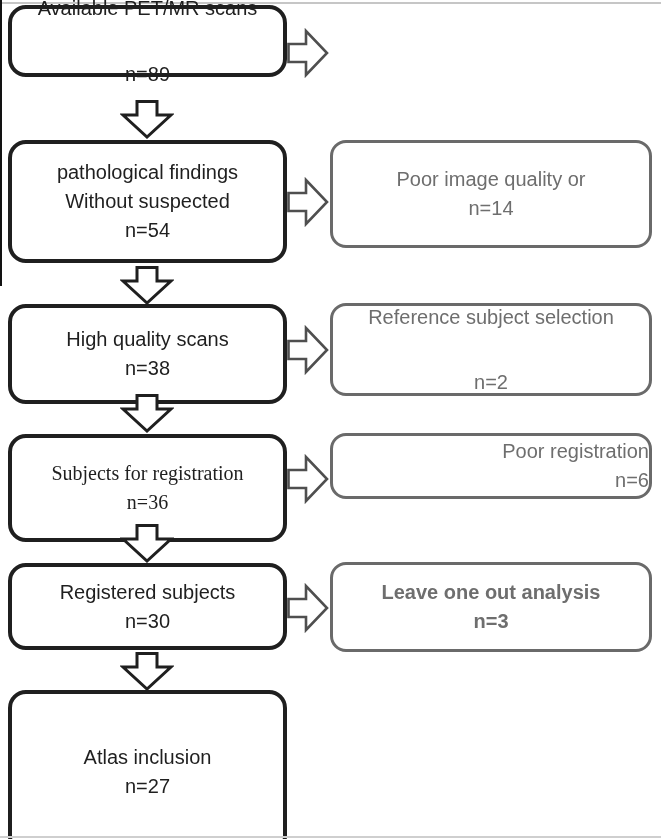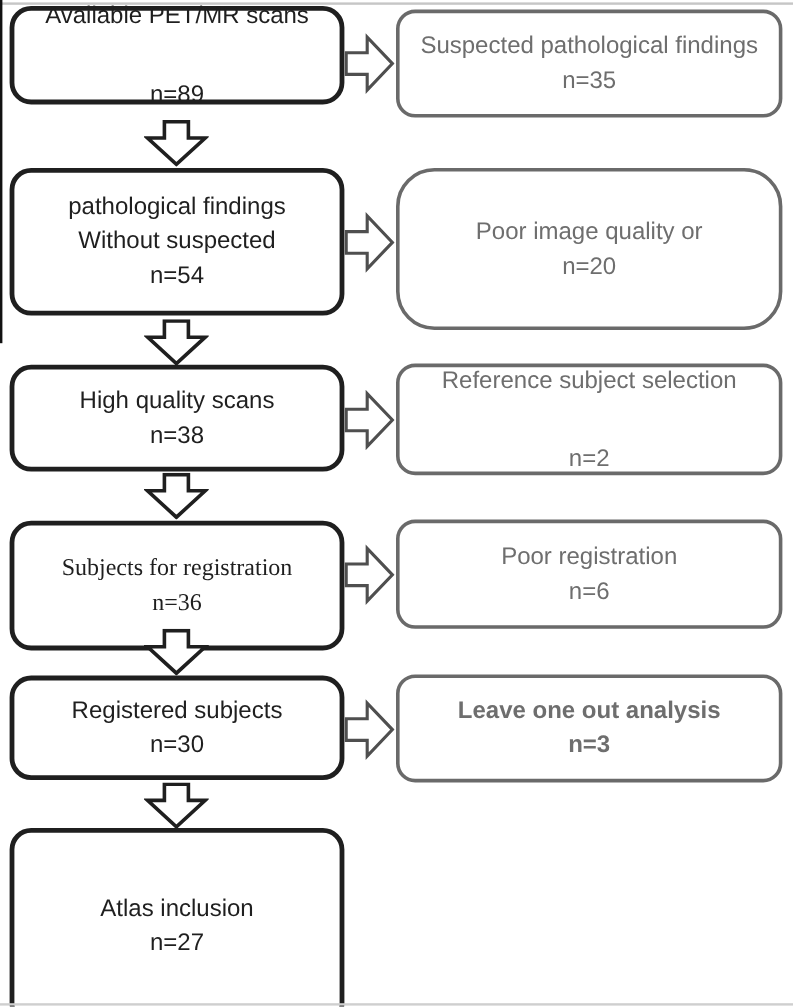--- a/index.html
+++ b/index.html
@@ -57,67 +57,63 @@
   .line { white-space: nowrap; }
 </style>
 </head>
 <body>
 
 <div class="canvas">
 
   <div class="hairline-top"></div>
   <div class="edge-artifact"></div>
 
-  <div class="box main-box" style="top:5px; height:82px;gap:37px;">
+  <div class="box main-box" style="top:5px; height:72px;gap:37px;">
     <div class="line">Available PET/MR scans</div>
     <div class="line">n=89</div>
   </div>
 
   <div class="box main-box" style="top:140px; height:123px;">
     <div class="line">pathological findings</div>
     <div class="line">Without suspected</div>
     <div class="line">n=54</div>
   </div>
 
-  <div class="box main-box" style="top:304px; height:89px;text-align:center;">
+  <div class="box main-box" style="top:304px; height:100px;text-align:center;">
     <div class="line">High quality scans</div>
     <div class="line">n=38</div>
   </div>
 
   <div class="box main-box" style="top:434px; height:108px;font-family:Liberation Serif, serif;">
     <div class="line">Subjects for registration</div>
     <div class="line">n=36</div>
   </div>
 
   <div class="box main-box" style="top:563px; height:87px;">
     <div class="line">Registered subjects</div>
     <div class="line">n=30</div>
   </div>
 
   <div class="box main-box" style="top:690px; height:164px;">
     <div class="line">Atlas inclusion</div>
     <div class="line">n=27</div>
   </div>
 
-  <div class="box excl-box" style="top:8px; height:90px;">
-    <div class="line">Suspected pathological findings</div>
-    <div class="line">n=35</div>
-  </div>
 
-  <div class="box excl-box" style="top:140px; height:135px;border-radius:32px;">
+  <div class="box excl-box" style="top:140px; height:108px;">
     <div class="line">Poor image quality or</div>
-    <div class="line">n=20</div>
+    <div class="line">n=14</div>
   </div>
 
   <div class="box excl-box" style="top:303px; height:93px;gap:36px;">
     <div class="line">Reference subject selection</div>
     <div class="line">n=2</div>
   </div>
 
-  <div class="box excl-box" style="top:433px; height:91px;">
+  <div class="box excl-box" style="top:433px; height:66px;align-items:flex-end;">
     <div class="line">Poor registration</div>
     <div class="line">n=6</div>
   </div>
 
   <div class="box excl-box" style="top:562px; height:90px;font-weight:bold;">
     <div class="line">Leave one out analysis</div>
     <div class="line">n=3</div>
   </div>
 
   <div class="arrow down-arrow" style="top:100px;">

